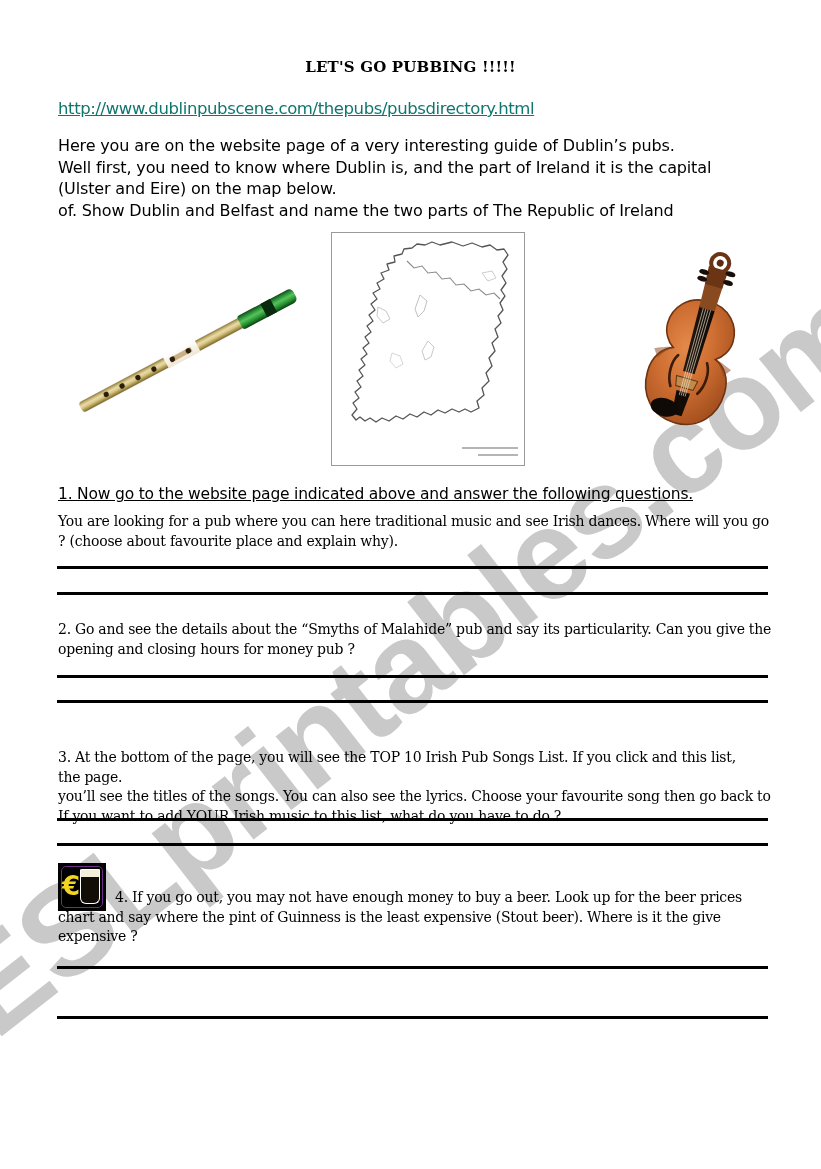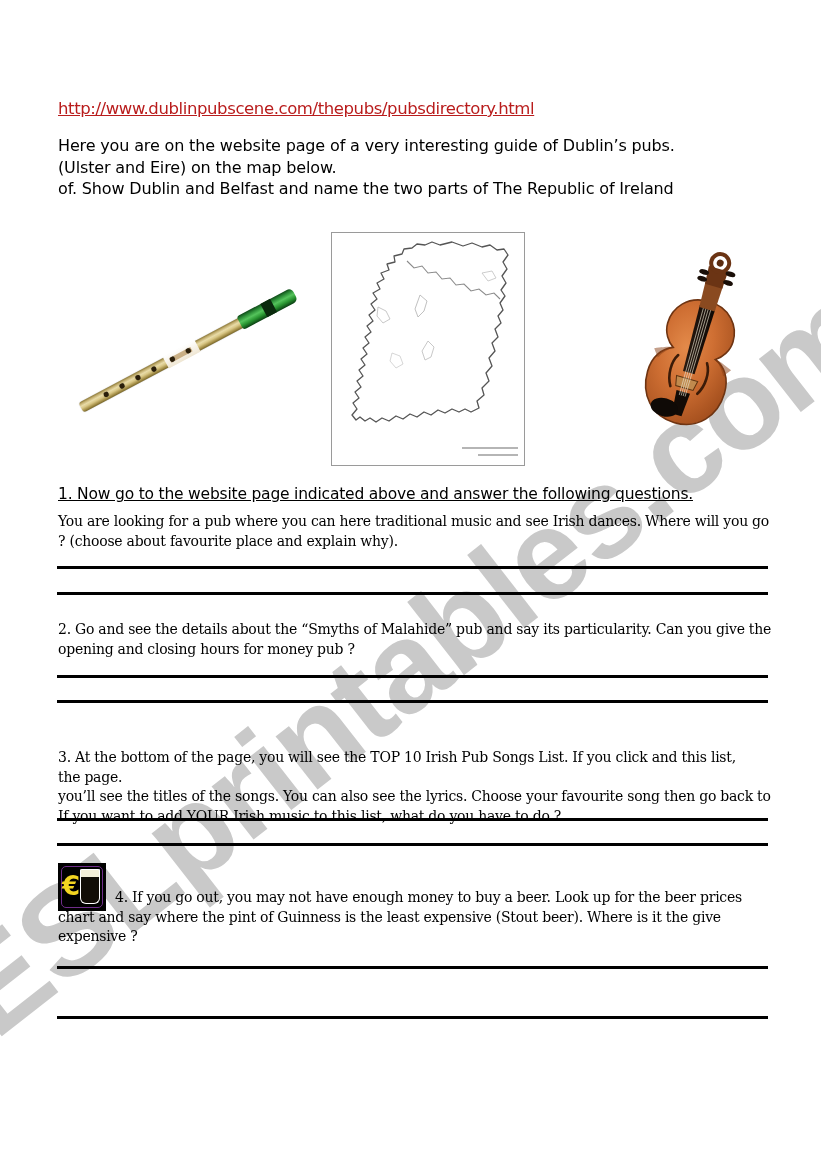--- a/index.html
+++ b/index.html
@@ -52,21 +52,21 @@
     letter-spacing: 0.2px;
     color: #000;
   }
 
   #url-link {
     position: absolute;
     left: 58px;
     top: 99px;
     font-family: "DejaVu Sans", sans-serif;
     font-size: 16.5px;
-    color: #b91c1c;
+    color: #0f766e;
     text-decoration: underline;
     letter-spacing: -0.4px;
     white-space: nowrap;
   }
 
   #intro {
     position: absolute;
     left: 58px;
     top: 135px;
     width: 715px;
@@ -241,25 +241,27 @@
     box-sizing: border-box;
   }
 </style>
 </head>
 <body>
 
 <div id="watermark">ESLprintables.com</div>
 
 <div id="page">
 
+  <div id="title">LET'S GO PUBBING !!!!!</div>
 
   <a id="url-link" href="#">http://www.dublinpubscene.com/thepubs/pubsdirectory.html</a>
 
   <div id="intro">
     <span class="ln">Here you are on the website page of a very interesting guide of Dublin’s pubs.</span>
+    <span class="ln">Well first, you need to know where Dublin is, and the part of Ireland it is the capital</span>
     <span class="ln">(Ulster and Eire) on the map below.</span>
     <span class="ln">of. Show Dublin and Belfast and name the two parts of The Republic of Ireland</span>
   </div>
 
   <div id="images-row">
 
     <div id="whistle-wrap">
       <div id="whistle">
         <div class="body"></div>
         <div class="label"></div>

